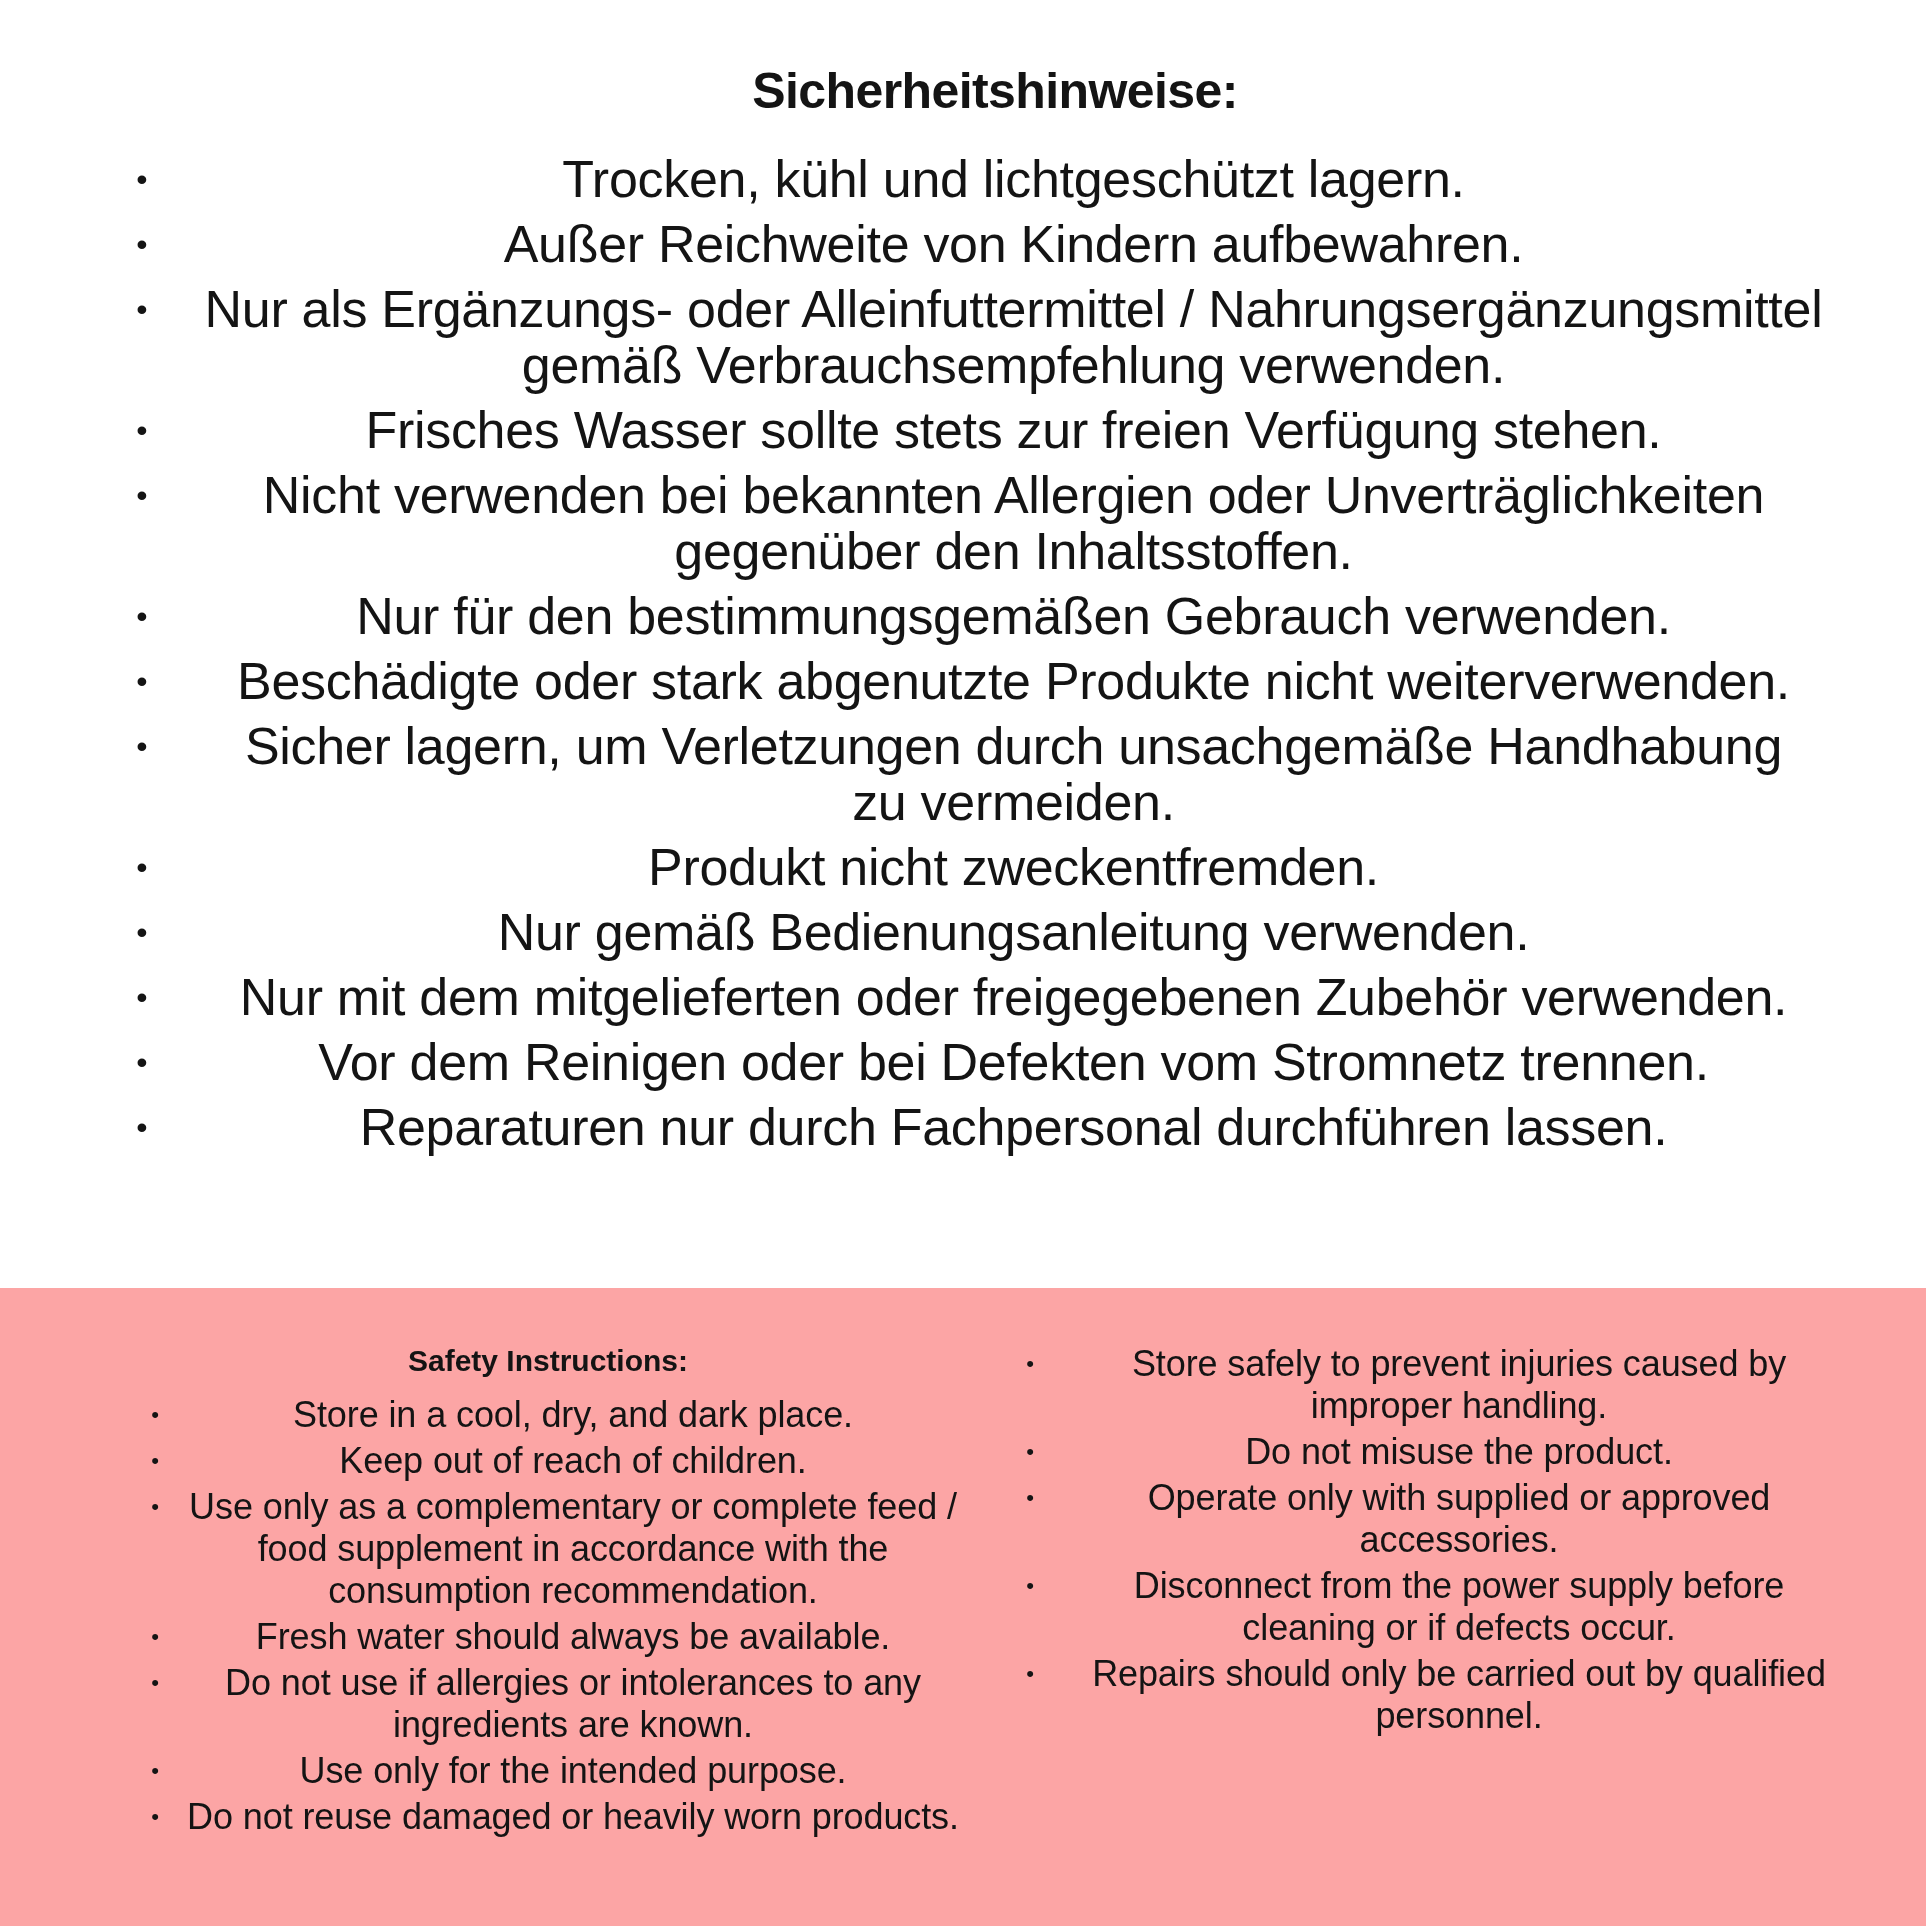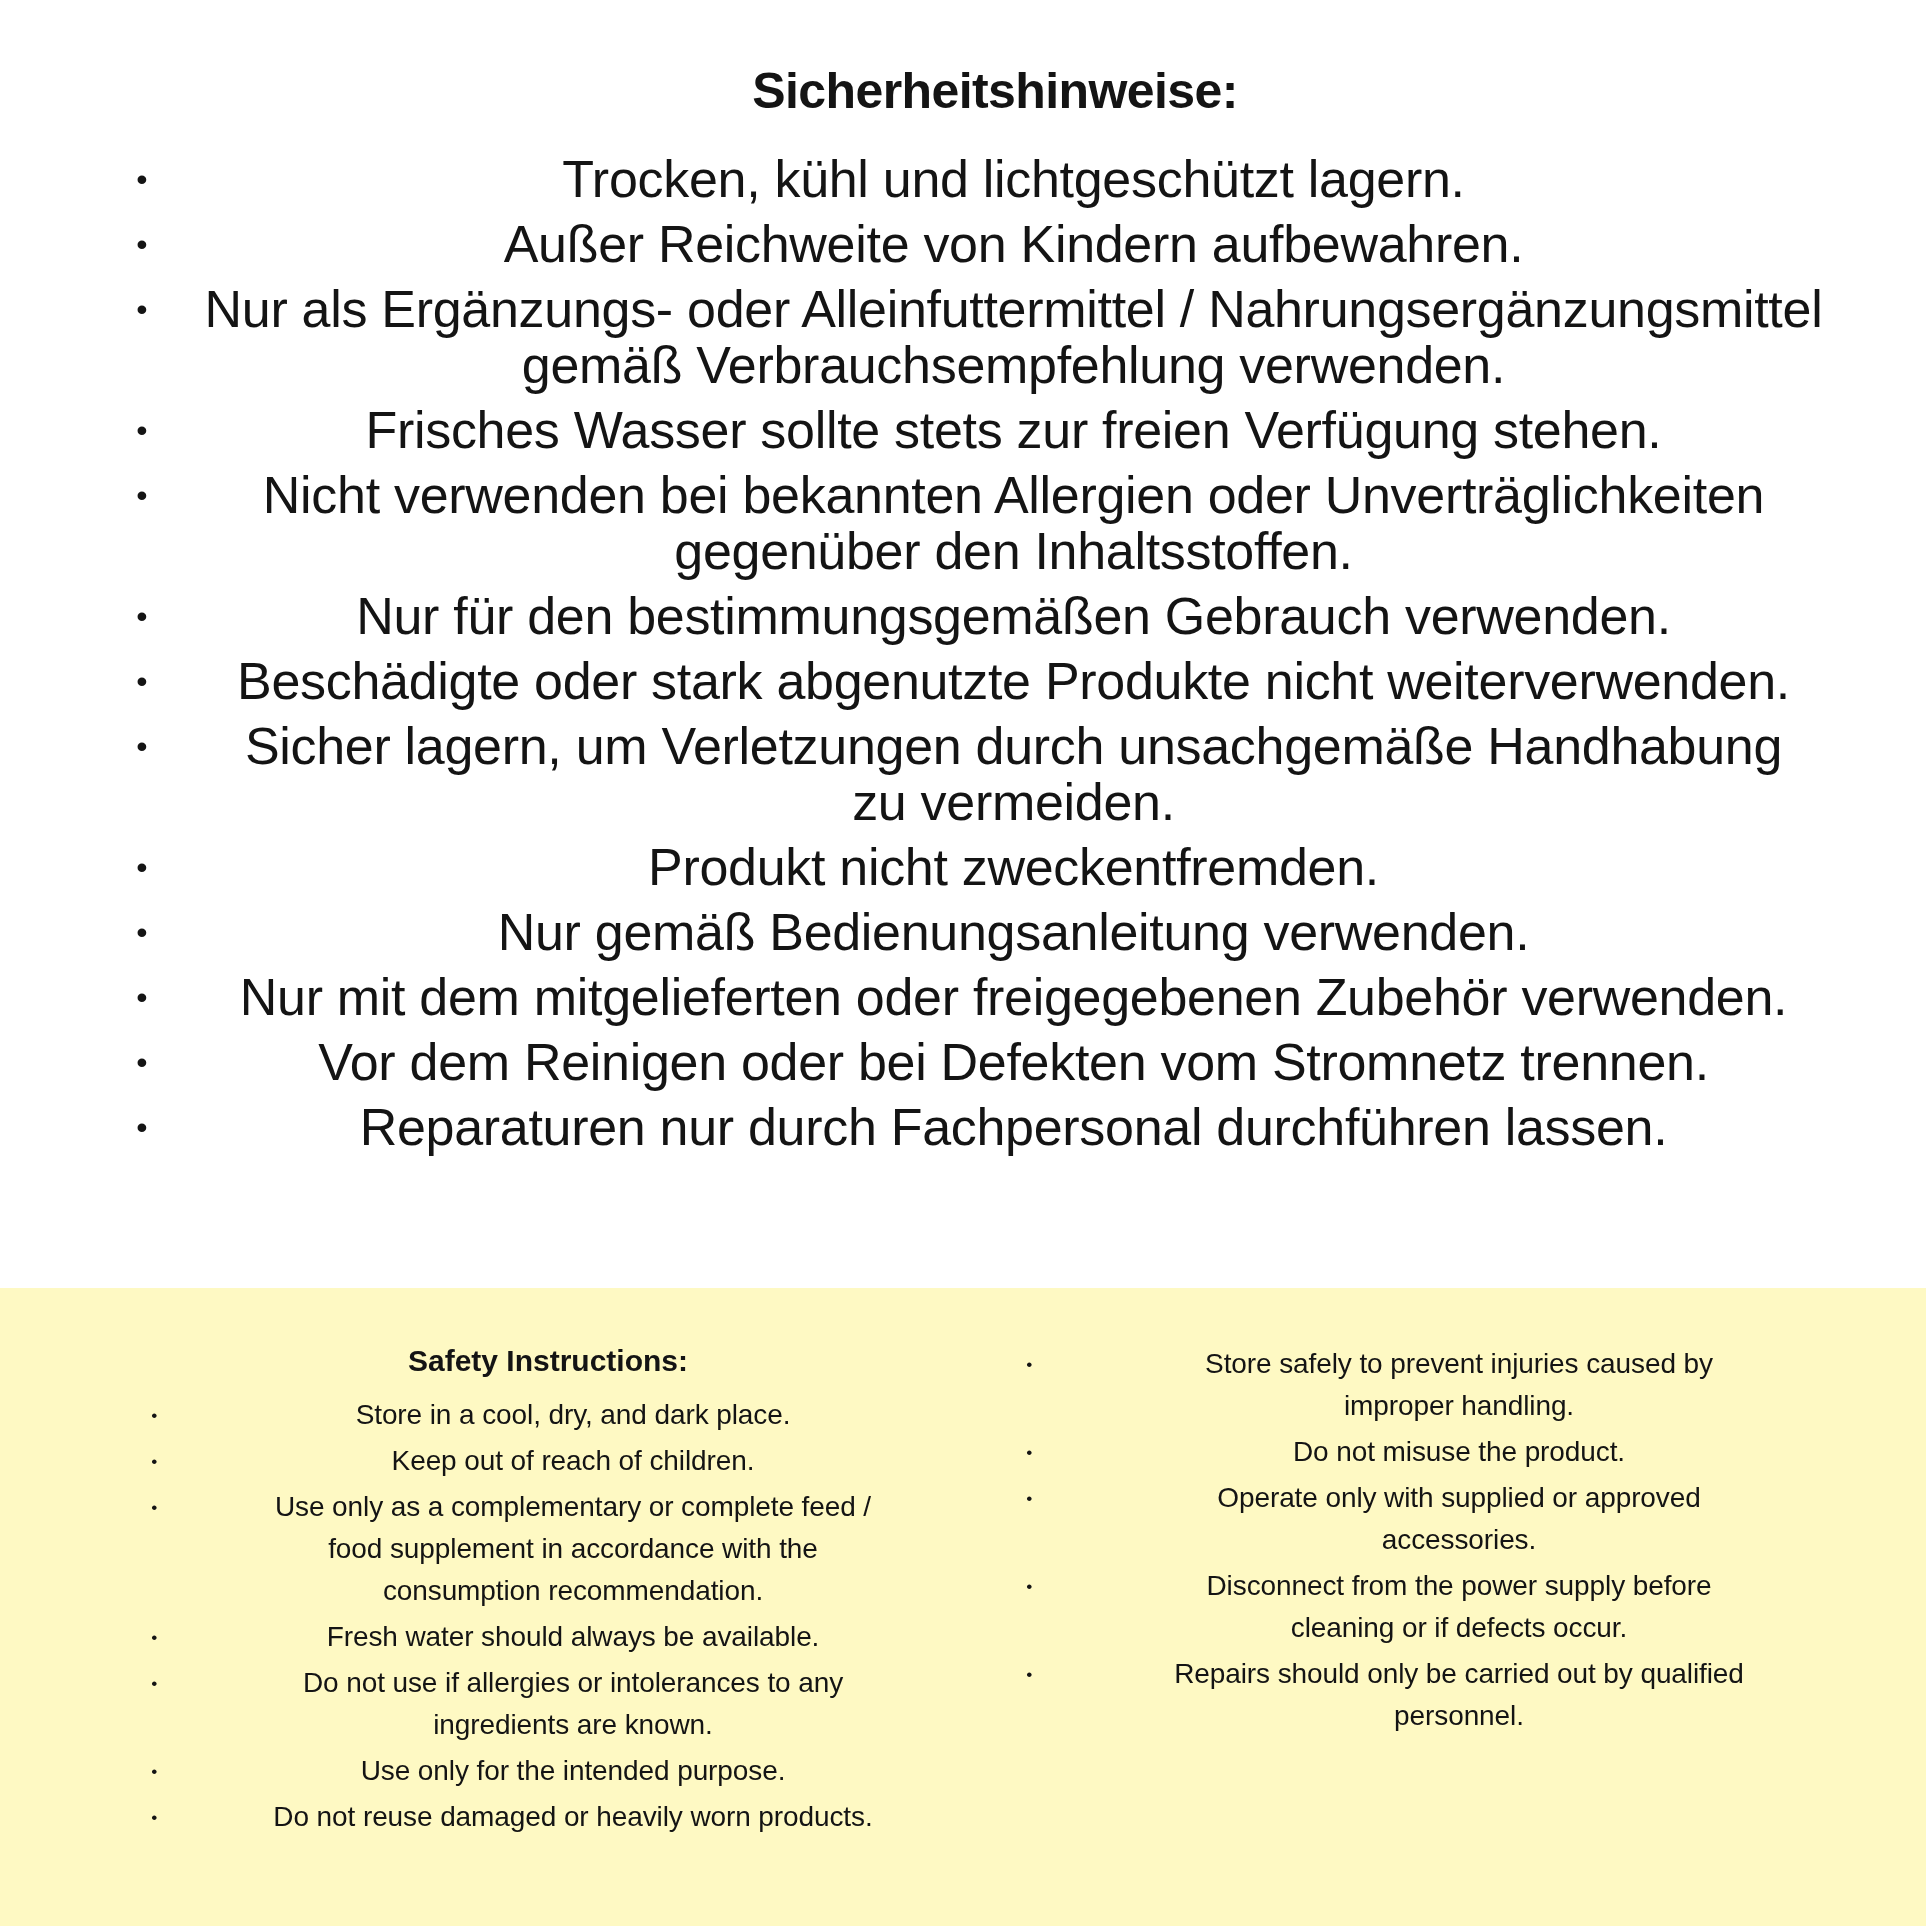--- a/index.html
+++ b/index.html
@@ -73,21 +73,21 @@
   }
   .col-left  { width: 842px; flex: none; }
   .col-right { width: 841px; flex: none; }
   .english-heading {
     font-size: 30px;
     line-height: 36px;
     font-weight: 700;
     margin: 0 0 15.4px 0;
   }
   .english-list {
-    font-size: 28px;
+    font-size: 36px;
     line-height: 42px;
     letter-spacing: -0.1px;
   }
   .col-left .english-list { margin-left: 23px; }
   .col-right .english-list { margin-left: 0; }
   .english-list li {
     position: relative;
     padding-left: 27px;
     margin-bottom: 3.9px;
     white-space: pre-line;
@@ -120,21 +120,21 @@
         <li>Sicher lagern, um Verletzungen durch unsachgemäße Handhabung
 zu vermeiden.</li>
         <li>Produkt nicht zweckentfremden.</li>
         <li>Nur gemäß Bedienungsanleitung verwenden.</li>
         <li>Nur mit dem mitgelieferten oder freigegebenen Zubehör verwenden.</li>
         <li>Vor dem Reinigen oder bei Defekten vom Stromnetz trennen.</li>
         <li>Reparaturen nur durch Fachpersonal durchführen lassen.</li>
       </ul>
   </div>
 
-  <div class="english-section" style="background: #fef9c3;">
+  <div class="english-section" style="background: #fca5a5;">
     <div class="col-left">
       <h2 class="english-heading">Safety Instructions:</h2>
       <ul class="bullet-list english-list">
           <li>Store in a cool, dry, and dark place.</li>
           <li>Keep out of reach of children.</li>
           <li>Use only as a complementary or complete feed /
 food supplement in accordance with the
 consumption recommendation.</li>
           <li>Fresh water should always be available.</li>
           <li>Do not use if allergies or intolerances to any

